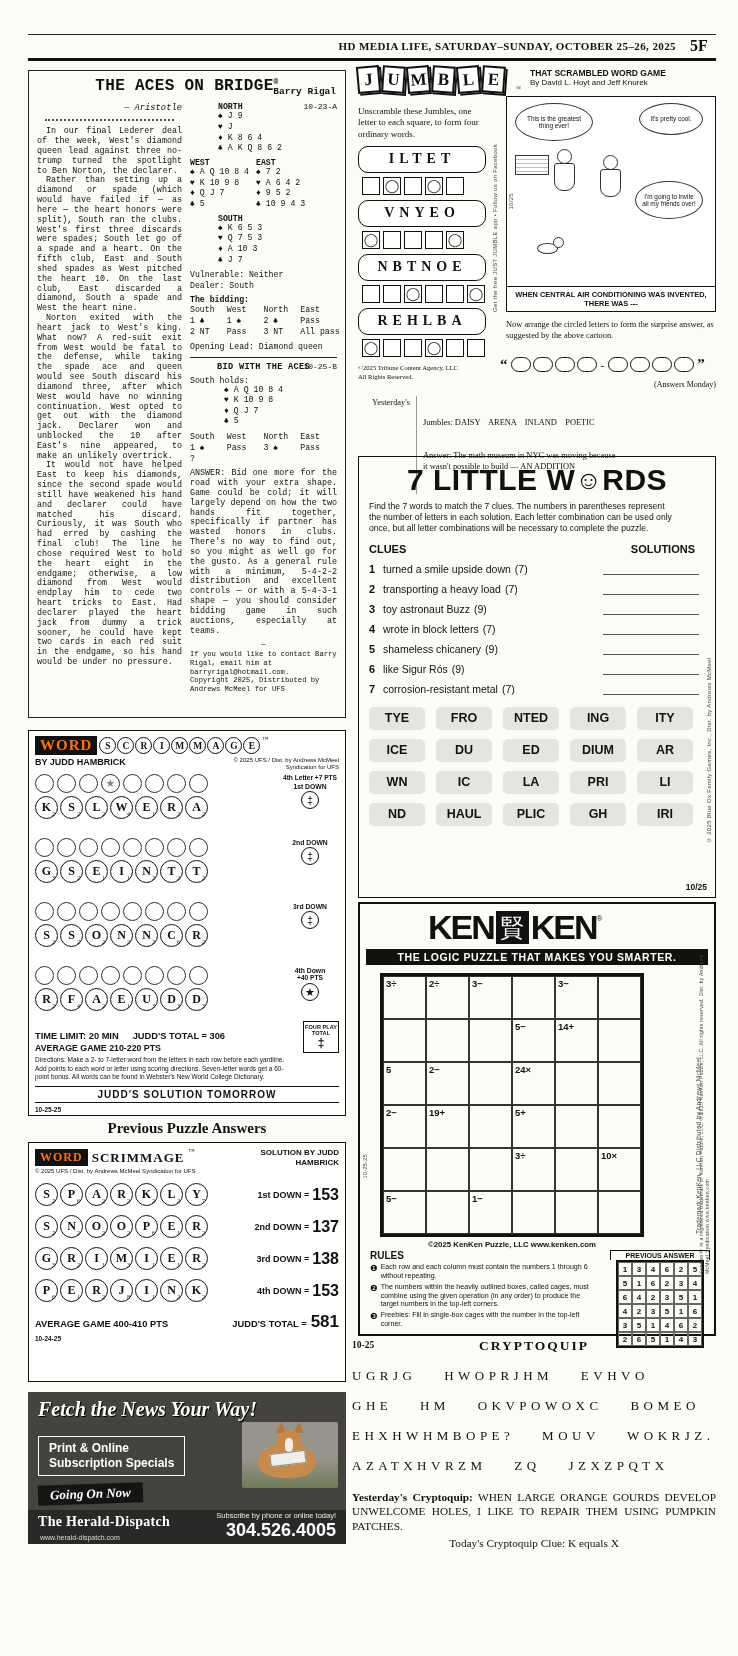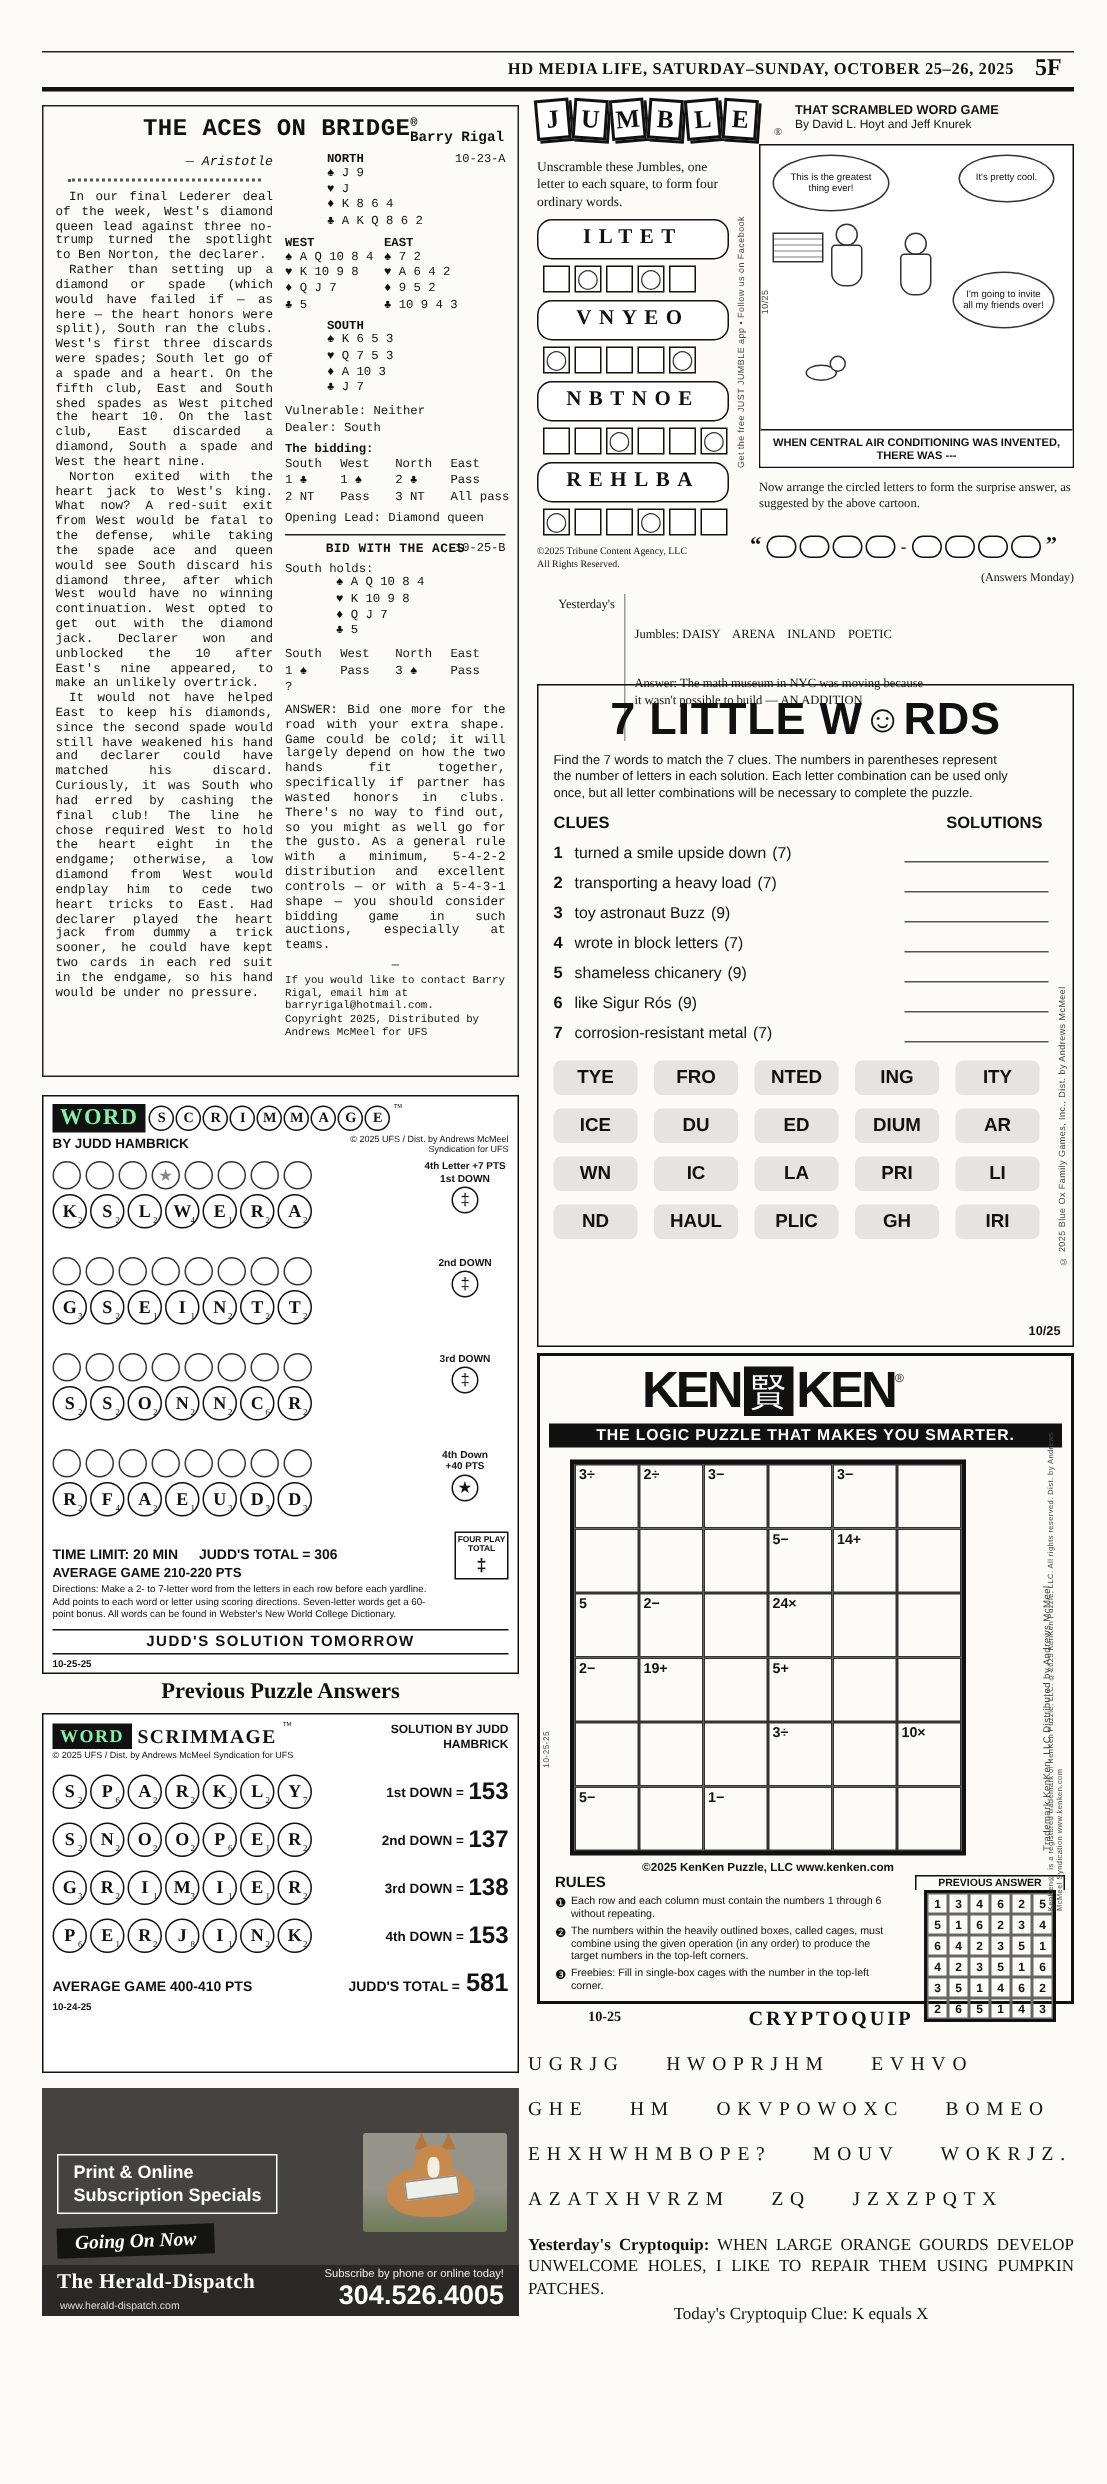--- a/index.html
+++ b/index.html
@@ -104,21 +104,21 @@
   #slw-tiles { margin-top:12px; display:grid; grid-template-columns:repeat(5,56px); grid-auto-rows:23px; gap:9px 11px; width:330px; }
   .tile { background:#e5e4e1; border-radius:5px; font-weight:bold; font-size:12.5px; display:flex; align-items:center; justify-content:center; }
   #slw-friday { margin-top:10px; font-size:7.9px; line-height:1.35; white-space:pre-wrap; }
   #slw-date { position:absolute; right:8px; bottom:5px; font-size:8.5px; font-weight:bold; }
   #slw-side { position:absolute; right:3px; top:66px; height:320px; }
 
   
   .scrim-box { border:1.5px solid #111; background:#fff; padding:5px 6px; }
   #scrimmage { left:28px; top:730px; width:318px; height:386px; }
   .sc-head { display:flex; align-items:center; gap:2px; }
-  .wordmark { background:#111; color:#86efac; font-weight:bold; font-size:15px; letter-spacing:1px; padding:1px 5px; }
+  .wordmark { background:#111; color:#f97316; font-weight:bold; font-size:15px; letter-spacing:1px; padding:1px 5px; }
   .sc-circ { width:17px; height:17px; border:1.4px solid #111; border-radius:50%; font-weight:bold; font-size:9.5px; display:flex; align-items:center; justify-content:center; }
   .sc-circles { display:flex; gap:1px; }
   .tm { font-size:6px; align-self:flex-start; }
   .sc-sub { display:flex; margin-top:2px; align-items:flex-start; }
   .sc-by { font-size:9px; font-weight:bold; font-family:"Liberation Sans",sans-serif; }
   .sc-copy { margin-left:auto; width:118px; font-size:6px; text-align:right; line-height:1.2; font-family:"Liberation Sans",sans-serif; }
   .sc-group { position:relative; height:61px; margin-top:3px; }
   .sc-blanks { display:flex; gap:3px; }
   .sc-blank { width:19px; height:19px; border:1.2px solid #333; border-radius:50%; font-size:11px; color:#888; display:flex; align-items:center; justify-content:center; }
   .sc-letters { display:flex; gap:2px; margin-top:3px; }
@@ -190,21 +190,21 @@
   #kk-prev { position:absolute; left:250px; top:346px; width:100px; }
   #kk-prev .pa-label { border:1px solid #111; border-bottom:none; text-align:center; font-size:7px; font-weight:bold; padding:1px 0; }
   #kk-prev-grid { display:grid; grid-template-columns:repeat(6,14px); grid-auto-rows:14px; border:2px solid #111; width:88px; margin:0 auto; }
   .pa-cell { border:.5px solid #666; font-size:8px; font-weight:bold; display:flex; align-items:center; justify-content:center; }
   #kk-side1 { position:absolute; right:12px; top:70px; height:260px; font-size:6.4px; }
   #kk-side2 { position:absolute; right:4px; top:40px; height:330px; font-size:5px; }
   #kk-date { position:absolute; left:2px; top:250px; font-size:5.5px; }
 
   
   #cq { left:352px; top:1338px; width:364px; }
-  #cq-head { position:relative;margin-left:40px; }
+  #cq-head { position:relative; }
   #cq-date { position:absolute; left:0; top:2px; font-size:9.5px; font-weight:bold; }
   #cq-title { text-align:center; font-size:13.5px; font-weight:bold; letter-spacing:2px; }
   .cq-line { font-size:13px; letter-spacing:4.5px; word-spacing:20px; margin-top:14px; white-space:nowrap; }
   #cq-yest { margin-top:16px; font-size:11.3px; line-height:1.28; text-align:justify; }
   #cq-yest b { font-weight:bold; }
   #cq-clue { margin-top:4px; text-align:center; font-size:11.3px; }
 </style>
 </head>
 <body>
 
@@ -891,20 +891,21 @@
 
     <div class="sol-bottom">
       <span class="sol-avg">AVERAGE GAME 400-410 PTS</span>
       <span class="sol-jt">JUDD'S TOTAL =</span>
       <span class="sol-jtv">581</span>
     </div>
     <div class="sc-date">10-24-25</div>
   </div>
 
   <div id="ad" class="abs">
+    <div id="ad-headline">Fetch the News Your Way!</div>
     <div class="corgi">
       <div class="cear" id="cear1"></div>
       <div class="cear" id="cear2"></div>
       <div class="corgi-body"></div>
       <div class="corgi-face"></div>
       <div class="corgi-news"></div>
     </div>
     <div id="ad-offer">
       <div>Print &amp; Online</div>
       <div>Subscription Specials</div>

